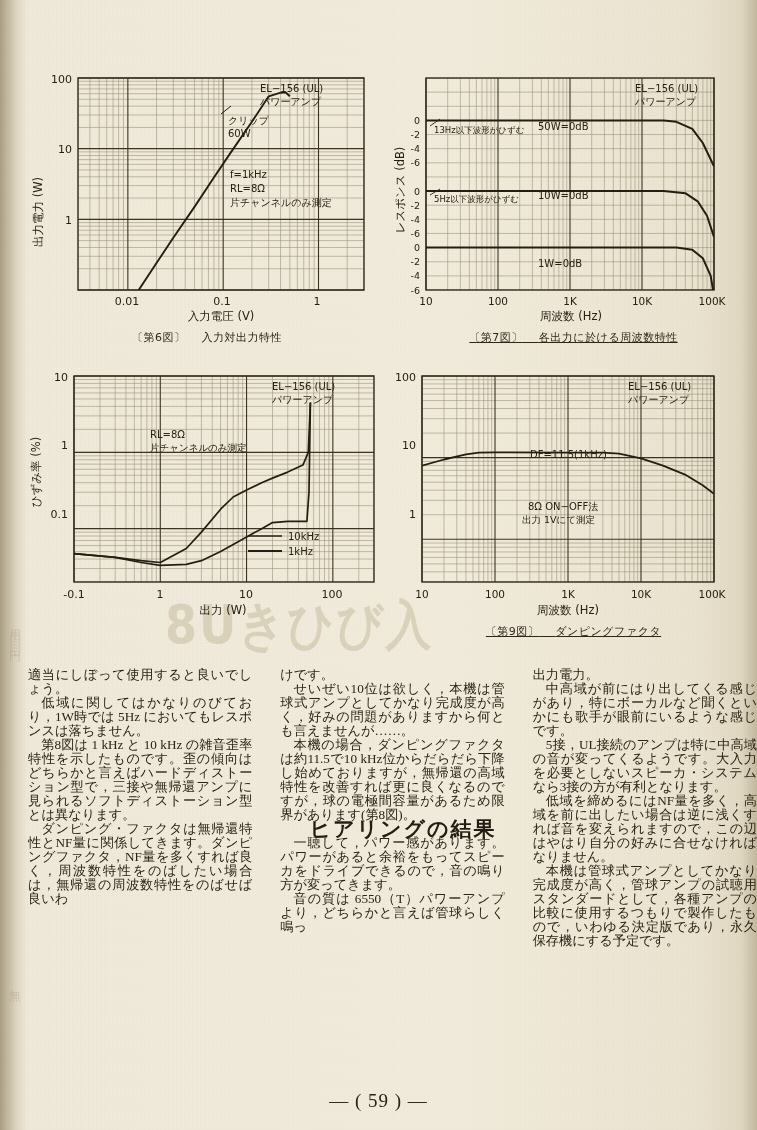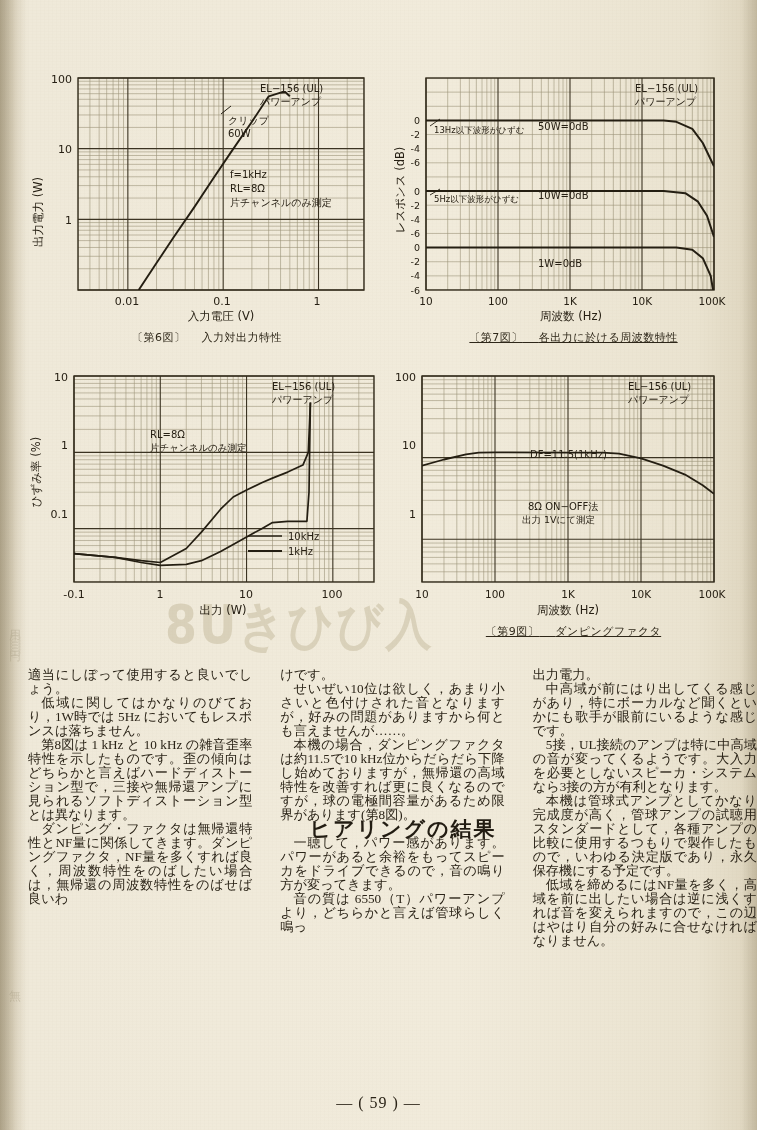--- a/index.html
+++ b/index.html
@@ -74,21 +74,21 @@
   .col p{margin:0;text-indent:1em;}
   .col p.noindent{text-indent:0;}
   .section-head{
     margin:9px 0 7px 0;text-indent:0;text-align:center;
     font-size:21px;font-weight:bold;letter-spacing:2px;
     font-family:"DejaVu Sans","Liberation Sans",sans-serif;
     color:#221c12;
   }
   #page-number{
     position:absolute;left:0;bottom:18px;width:757px;text-align:center;
-    font-size:16px;letter-spacing:1px;color:#2a2317;
+    font-size:19px;letter-spacing:1px;color:#2a2317;
   }
 </style>
 </head>
 <body>
 
 <div id="paper"></div>
 <div id="grain"></div>
 <div id="gutter"></div>
 <div id="edge-right"></div>
 
@@ -525,28 +525,28 @@
 
 <div id="body-text">
   <div class="col" id="col1">
       <p class="noindent">適当にしぼって使用すると良いでしょう。</p>
       <p>低域に関してはかなりのびており，1W時では 5Hz においてもレスポンスは落ちません。</p>
       <p>第8図は 1 kHz と 10 kHz の雑音歪率特性を示したものです。歪の傾向はどちらかと言えばハードディストーション型で，三接や無帰還アンプに見られるソフトディストーション型とは異なります。</p>
       <p>ダンピング・ファクタは無帰還特性とNF量に関係してきます。ダンピングファクタ，NF量を多くすれば良く，周波数特性をのばしたい場合は，無帰還の周波数特性をのばせば良いわ</p>
     </div>
   <div class="col" id="col2">
       <p class="noindent">けです。</p>
-      <p>せいぜい10位は欲しく，あまり小さいと色付けされた音となりますが，好みの問題がありますから何とも言えませんが……。</p>
+      <p>せいぜい10位は欲しく，本機は管球式アンプとしてかなり完成度が高く，好みの問題がありますから何とも言えませんが……。</p>
       <p>本機の場合，ダンピングファクタは約11.5で10 kHz位からだらだら下降し始めておりますが，無帰還の高域特性を改善すれば更に良くなるのですが，球の電極間容量があるため限界があります(第8図)。</p>
       <p class="section-head">ヒアリングの結果</p>
       <p class="">一聴して，パワー感があります。パワーがあると余裕をもってスピーカをドライブできるので，音の鳴り方が変ってきます。</p>
       <p>音の質は 6550（T）パワーアンプより，どちらかと言えば管球らしく鳴っ</p>
     </div>
   <div class="col" id="col3">
       <p class="noindent">出力電力。</p>
       <p>中高域が前にはり出してくる感じがあり，特にボーカルなど聞くといかにも歌手が眼前にいるような感じです。</p>
       <p>5接，UL接続のアンプは特に中高域の音が変ってくるようです。大入力を必要としないスピーカ・システムなら3接の方が有利となります。</p>
+      <p>低域を締めるにはNF量を多く，高域を前に出したい場合は逆に浅くすれば音を変えられますので，この辺はやはり自分の好みに合せなければなりません。</p>
       <p>本機は管球式アンプとしてかなり完成度が高く，管球アンプの試聴用スタンダードとして，各種アンプの比較に使用するつもりで製作したもので，いわゆる決定版であり，永久保存機にする予定です。</p>
-      <p>低域を締めるにはNF量を多く，高域を前に出したい場合は逆に浅くすれば音を変えられますので，この辺はやはり自分の好みに合せなければなりません。</p>
     </div>
 </div>
 
 <div id="page-number">— ( 59 ) —</div>
 
 </body></html>

